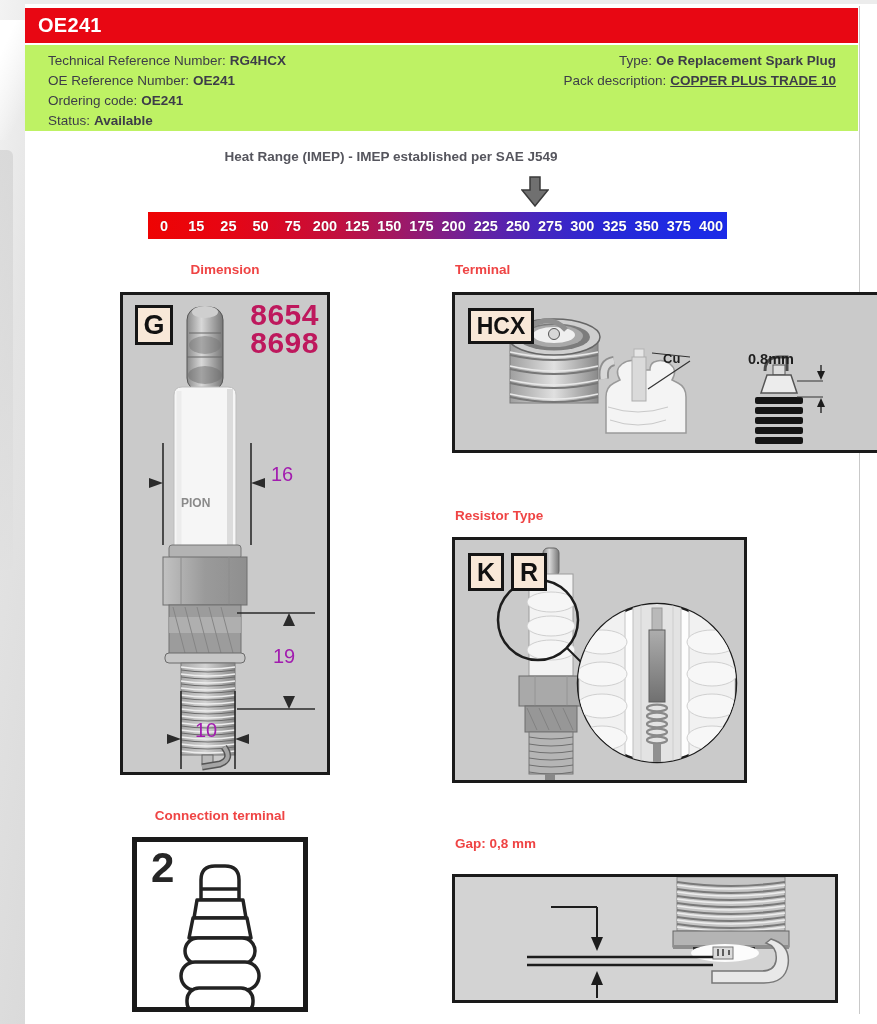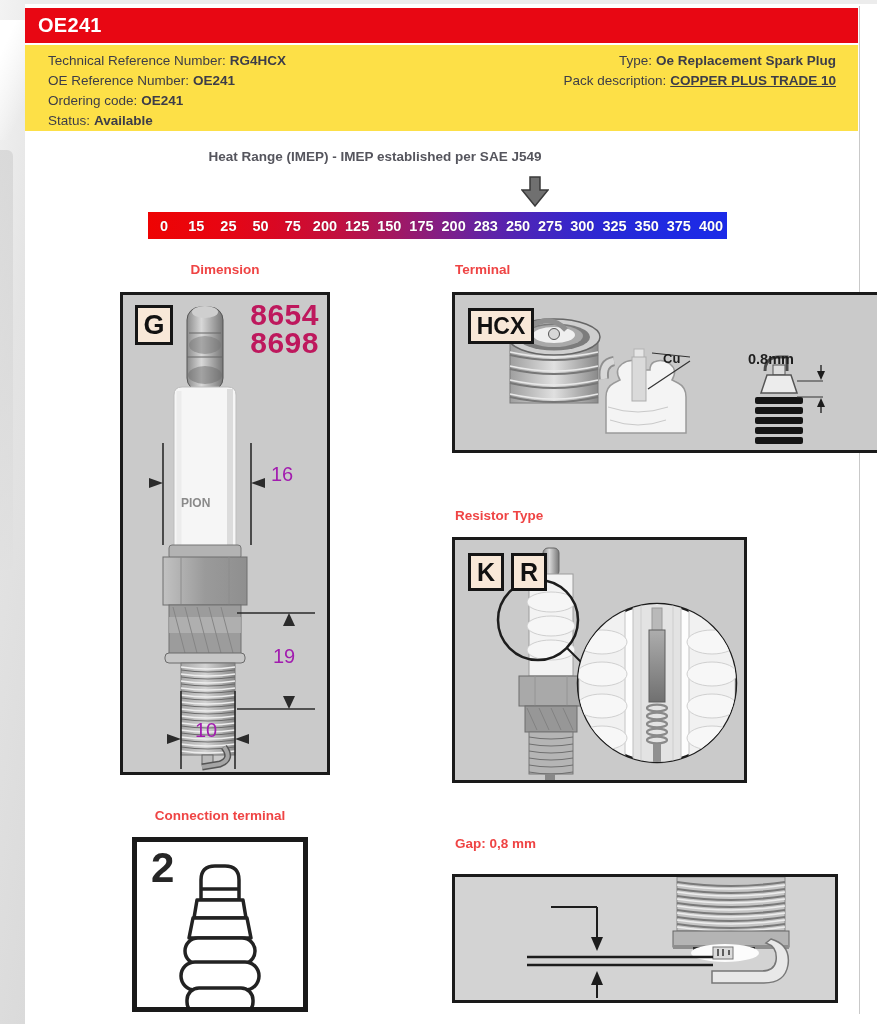--- a/index.html
+++ b/index.html
@@ -12,32 +12,32 @@
   .left-strip-shade{position:absolute;left:0;top:150px;width:13px;height:420px;
       background:linear-gradient(180deg,#cfcfcf,#e0e0e0);opacity:.65;border-radius:0 6px 6px 0;}
   .left-strip-light{position:absolute;left:0;top:20px;width:25px;height:120px;
       background:linear-gradient(115deg,#ffffff 20%,rgba(255,255,255,0) 80%);}
   .right-line{position:absolute;left:859px;top:6px;width:1px;height:1008px;background:#c9c9c9;}
 
   
   .red-bar{position:absolute;left:25px;top:8px;width:833px;height:35px;background:#e80713;
       color:#fff;font-size:20px;font-weight:bold;line-height:35px;padding-left:13px;
       box-sizing:border-box;letter-spacing:.3px;}
-  .info-panel{position:absolute;left:25px;top:45px;width:833px;height:86px;background:#fde047;
+  .info-panel{position:absolute;left:25px;top:45px;width:833px;height:86px;background:#bef264;
       font-size:13.5px;color:#3d3d48;}
   .info-left{position:absolute;left:23px;top:6px;}
   .info-right{position:absolute;right:22px;top:6px;text-align:right;}
   .irow{line-height:20px;white-space:nowrap;}
   .irow .lab{font-weight:normal;}
   .irow .val{font-weight:bold;margin-left:4px;}
   .irow .val.u{text-decoration:underline;}
   .irow .val.slash{font-style:italic;}
 
   
-  .heat-title{position:absolute;left:23px;top:149px;width:688px;text-align:center;
+  .heat-title{position:absolute;left:39px;top:149px;width:688px;text-align:center;
       font-size:13.5px;font-weight:bold;color:#55555d;padding-left:8px;}
   .heat-arrow{position:absolute;left:521px;top:176px;width:28px;height:31px;}
   .heat-bar{position:absolute;left:148px;top:212px;width:579px;height:27px;display:flex;
       align-items:center;
       background:linear-gradient(90deg,#ee0303 0%,#e80511 12%,#d90823 22%,#c40f3d 32%,
         #a5175f 42%,#851e83 50%,#6322a4 58%,#4a25bb 66%,#3527cc 74%,#2629d9 82%,
         #1f2ae2 90%,#1b2ae8 100%);}
   .heat-bar span{flex:1;text-align:center;color:#fff;font-weight:bold;font-size:14.5px;
       text-shadow:0 0 1px rgba(0,0,0,.35);}
 
@@ -101,21 +101,21 @@
     <span>0</span>
     <span>15</span>
     <span>25</span>
     <span>50</span>
     <span>75</span>
     <span>200</span>
     <span>125</span>
     <span>150</span>
     <span>175</span>
     <span>200</span>
-    <span>283</span>
+    <span>225</span>
     <span>250</span>
     <span>275</span>
     <span>300</span>
     <span>325</span>
     <span>350</span>
     <span>375</span>
     <span>400</span>
   </div>
 
   <div class="sec-title" style="left:120px;top:262px;width:210px;text-align:center;">Dimension</div>

